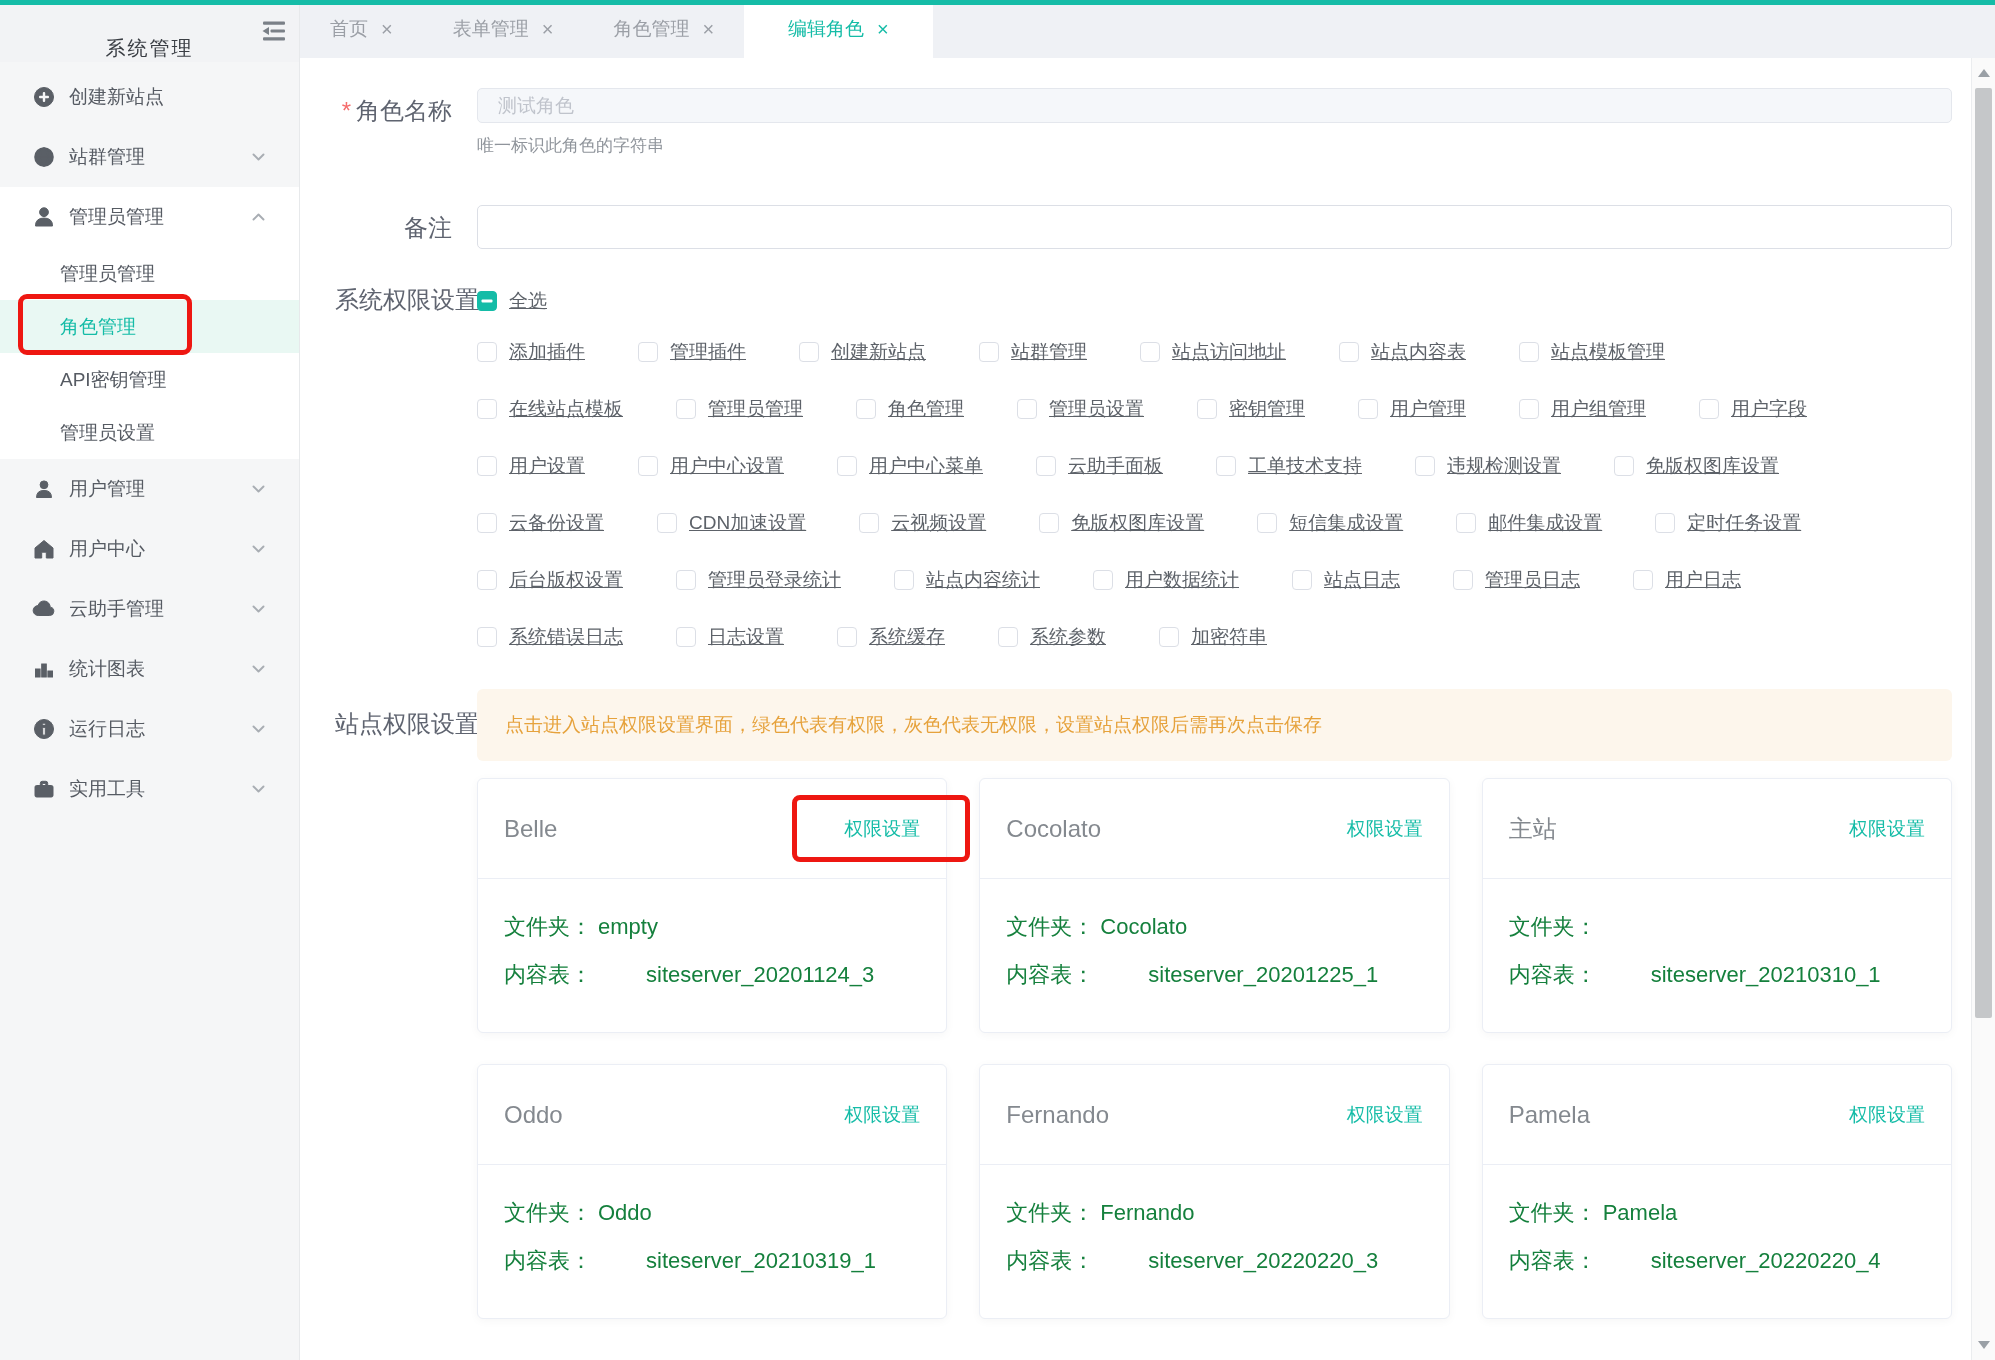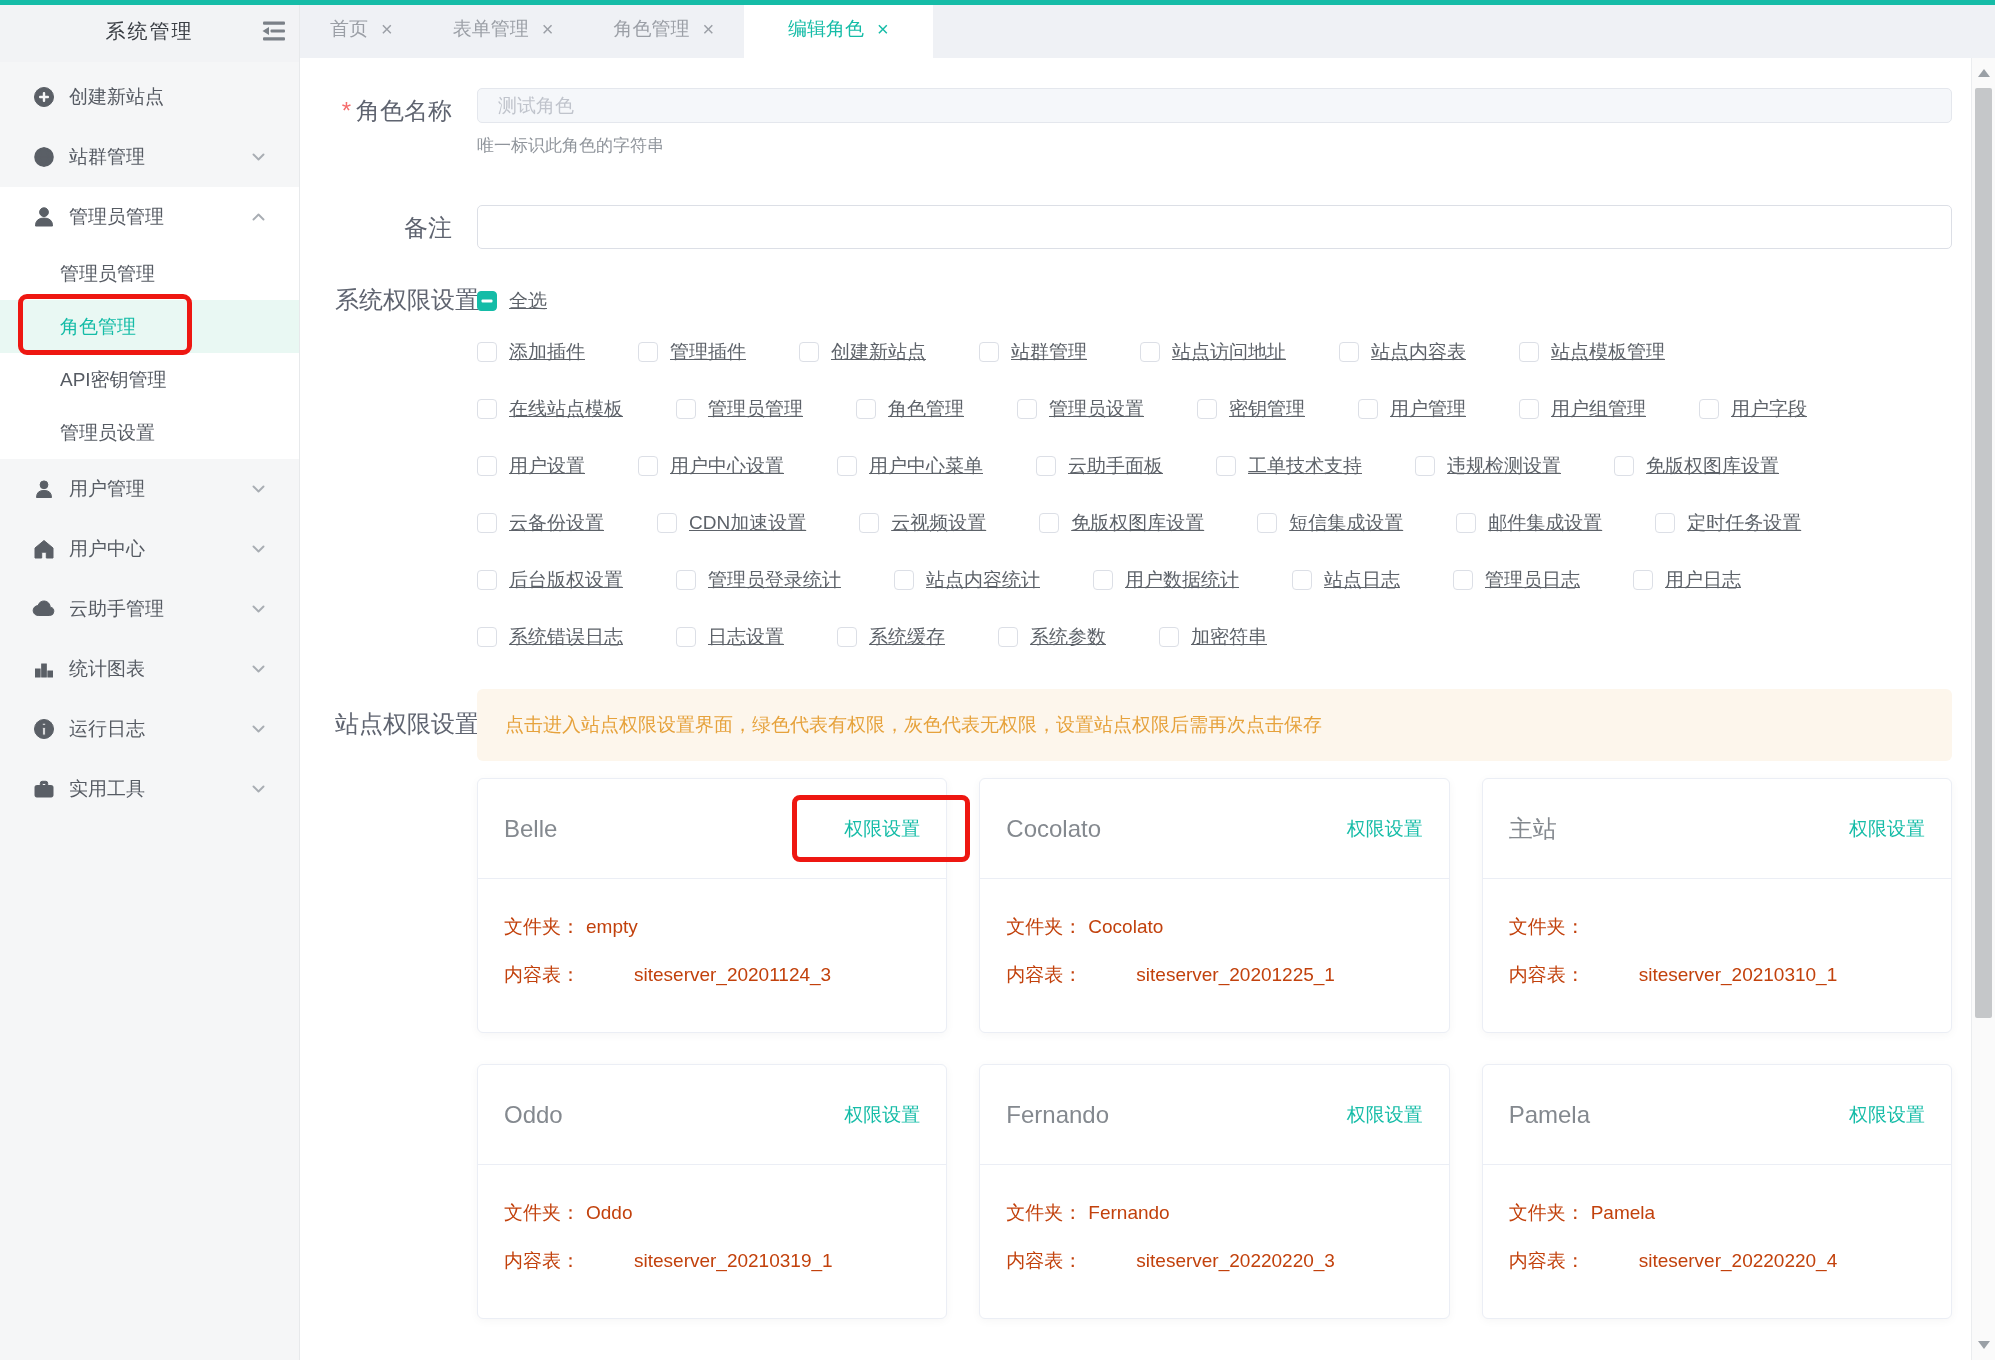--- a/index.html
+++ b/index.html
@@ -9,21 +9,21 @@
     --warn-bg:#fdf6ec;
   }
   *{box-sizing:border-box;margin:0;padding:0;}
   html,body{background:#fff;}
   body{font-family:"Liberation Sans","DejaVu Sans",sans-serif;}
   #app{position:relative;width:1995px;height:1360px;overflow:hidden;display:flex;background:#fff;}
   .topline{position:absolute;top:0;left:0;right:0;height:5px;background:var(--accent);z-index:10;}
 
   
   aside{flex:0 0 300px;width:300px;background:#f5f6f7;border-right:1px solid #e7e9eb;position:relative;z-index:2;}
-  .side-header{height:62px;background:#f2f3f5;display:flex;align-items:center;justify-content:center;position:relative;}
+  .side-header{height:62px;background:#f2f3f5;display:flex;align-items:flex-end;justify-content:center;position:relative;}
   .side-title{font-size:20px;color:#3a3e44;letter-spacing:2px;}
   .fold{position:absolute;right:10px;top:50%;transform:translateY(-50%);cursor:pointer;display:flex;}
   .fold svg{fill:#7a8087;}
   .menu{padding-top:5px;}
   .menu-item{height:60px;display:flex;align-items:center;padding:0 0 0 32px;position:relative;color:#565b63;font-size:19px;cursor:pointer;}
   .menu-item .mi-icon{width:24px;height:24px;margin-right:13px;display:flex;align-items:center;justify-content:center;}
   .menu-item .mi-icon svg{fill:#5a5f66;stroke:#5a5f66;}
   .mi-chev{position:absolute;right:32px;top:50%;transform:translateY(-50%);display:flex;}
   .mi-chev.up{transform:translateY(-50%) rotate(180deg);}
   .menu-sub{height:53px;display:flex;align-items:center;padding-left:60px;font-size:19px;color:#565b63;position:relative;cursor:pointer;}
@@ -67,21 +67,21 @@
 
   .row-sites{margin-top:40px;}
   .row-sites .form-label{padding-top:24px;}
   .alert{height:72px;background:var(--warn-bg);border-radius:6px;display:flex;align-items:center;padding:0 28px;font-size:19px;color:var(--warn-text);}
   .cards{display:grid;grid-template-columns:repeat(3,1fr);gap:31px 32px;margin-top:17px;}
   .card{background:#fff;border:1px solid #ebeef5;border-radius:6px;box-shadow:0 2px 10px rgba(0,0,0,0.04);height:255px;}
   .card-header{height:100px;display:flex;align-items:center;justify-content:space-between;padding:0 26px;border-bottom:1px solid #ebeef5;position:relative;}
   .card-title{font-size:24px;color:#84898f;}
   .card-link{font-size:19px;color:var(--accent);cursor:pointer;white-space:nowrap;}
   .card-body{padding:34px 26px 0;}
-  .card-line{font-size:19px;color:#c2410c;line-height:28px;display:flex;}
+  .card-line{font-size:22px;color:#15803d;line-height:28px;display:flex;}
   .card-line + .card-line{margin-top:20px;gap:48px;}
   .cl-value{margin-left:6px;}
   .anno-card{position:absolute;right:-24px;top:16px;width:178px;height:67px;border:5px solid var(--anno);border-radius:8px;pointer-events:none;z-index:6;}
 
   
   .scrollbar{position:absolute;top:58px;right:0;bottom:0;width:24px;background:#fafafa;border-left:1px solid #ebedef;z-index:5;}
   .sb-arrow{position:absolute;left:0;width:100%;height:26px;display:flex;align-items:center;justify-content:center;cursor:pointer;}
   .sb-arrow.up{top:2px;}
   .sb-arrow.down{bottom:2px;}
   .tri-up{width:0;height:0;border-left:6px solid transparent;border-right:6px solid transparent;border-bottom:8px solid #9aa0a6;}

